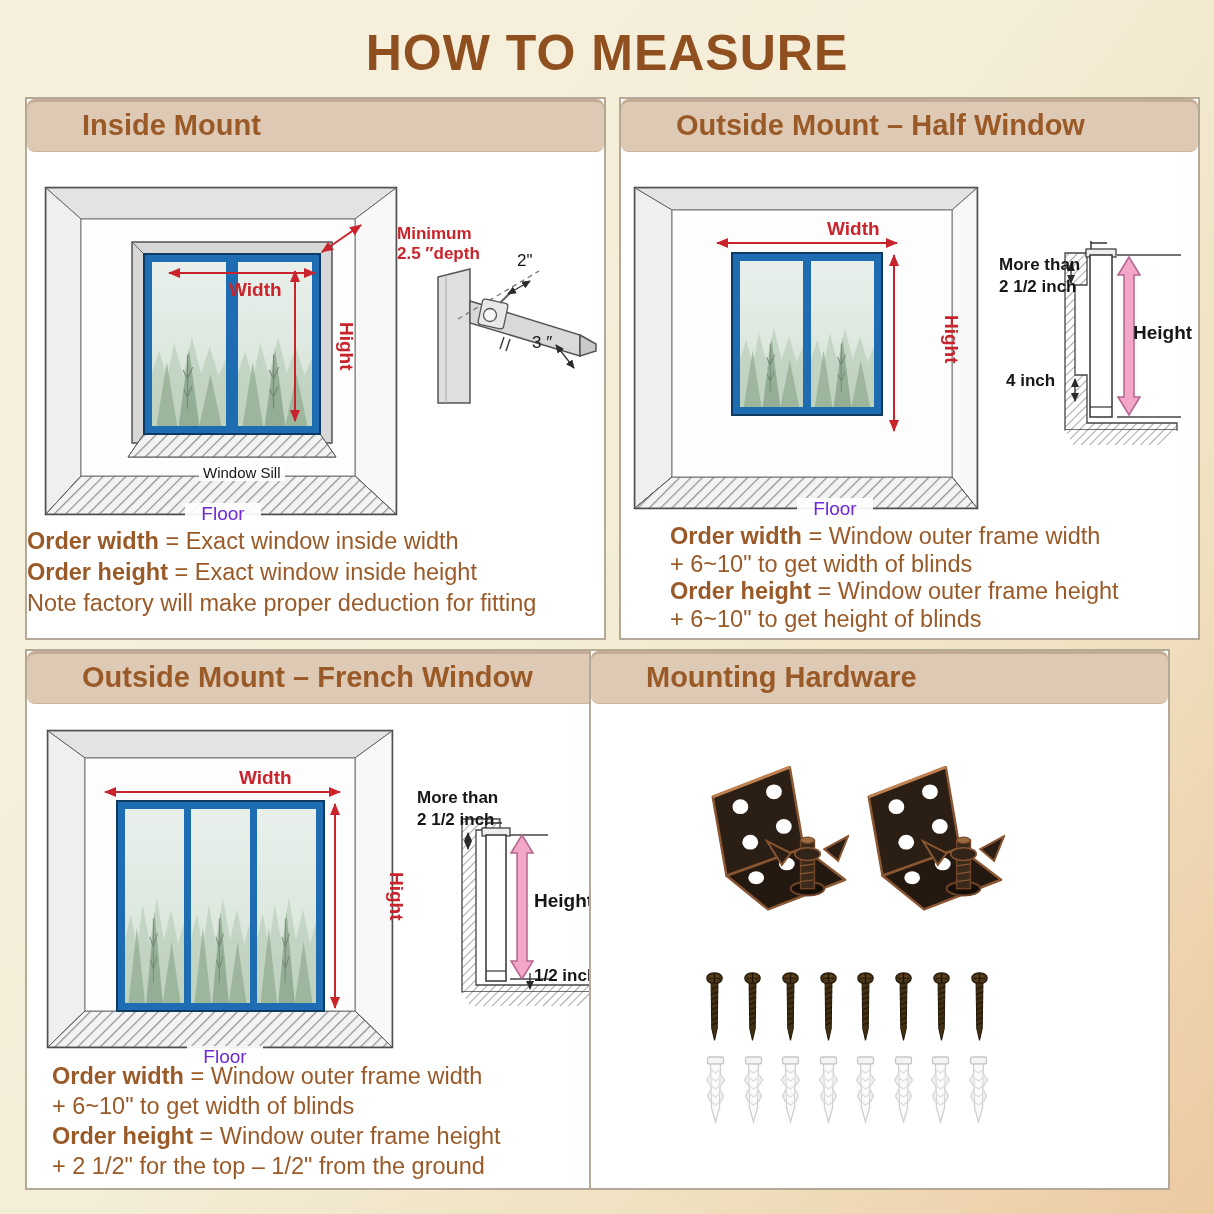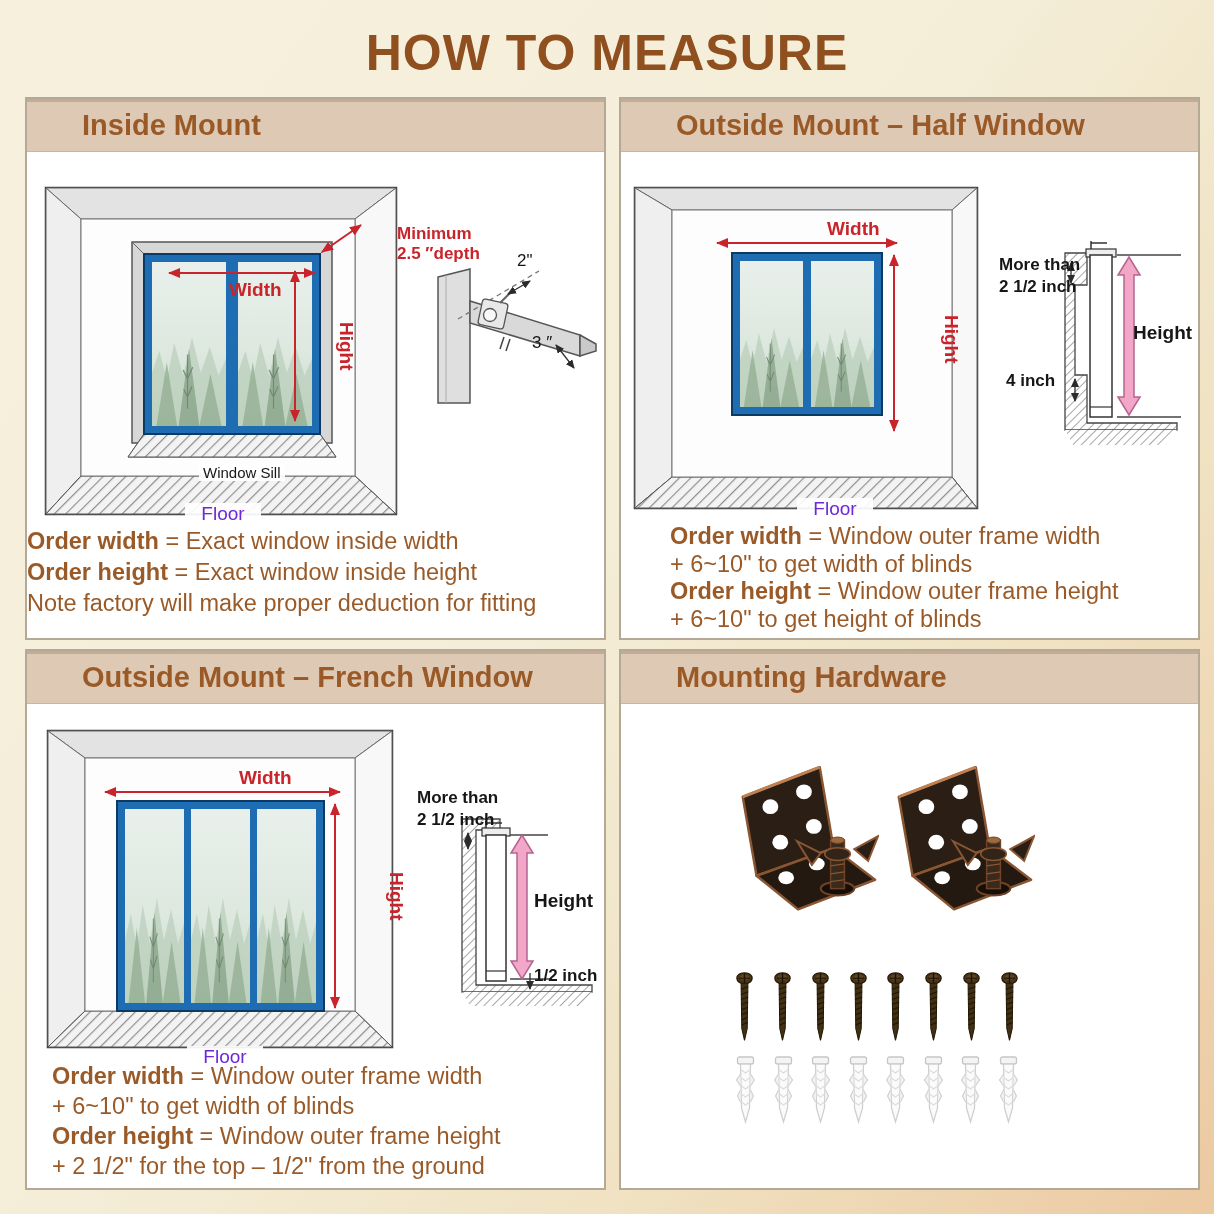--- a/index.html
+++ b/index.html
@@ -11,26 +11,26 @@
   .title{
     position:absolute;left:0;top:24px;width:100%;text-align:center;
     font-size:50px;font-weight:bold;color:#8f4f1f;letter-spacing:1px;
   }
   .panel{
     position:absolute;background:#ffffff;border:2px solid #b3a996;box-sizing:border-box;
   }
   #p-tl{left:25px;top:97px;width:581px;height:543px;}
   #p-tr{left:619px;top:97px;width:581px;height:543px;}
   #p-bl{left:25px;top:649px;width:581px;height:541px;}
-  #p-br{left:619px;top:649px;width:581px;height:541px;}
+  #p-br{left:589px;top:649px;width:581px;height:541px;}
   .panel-header{
     height:52px;background:#dec9b5;border-bottom:1px solid #cdb49c;
     box-shadow:inset 0 3px 0 rgba(150,115,85,.35);
     display:flex;align-items:center;padding-left:55px;
-    font-size:29px;font-weight:bold;color:#9a5a28;
+    font-size:29px;font-weight:bold;color:#9a5a28;border-radius:8px;
   }
   .diagram{position:relative;width:100%;}
   #p-tl .diagram,#p-tr .diagram{height:375px;}
   #p-bl .diagram{height:358px;}
   #p-br .diagram{height:487px;}
   .abs{position:absolute;}
   .lbl{position:absolute;font-weight:bold;white-space:nowrap;line-height:1.15;}
   .red{color:#c9242b;padding-left:40px;}
   .blk{color:#161616;}
   .vert{writing-mode:vertical-rl;}

